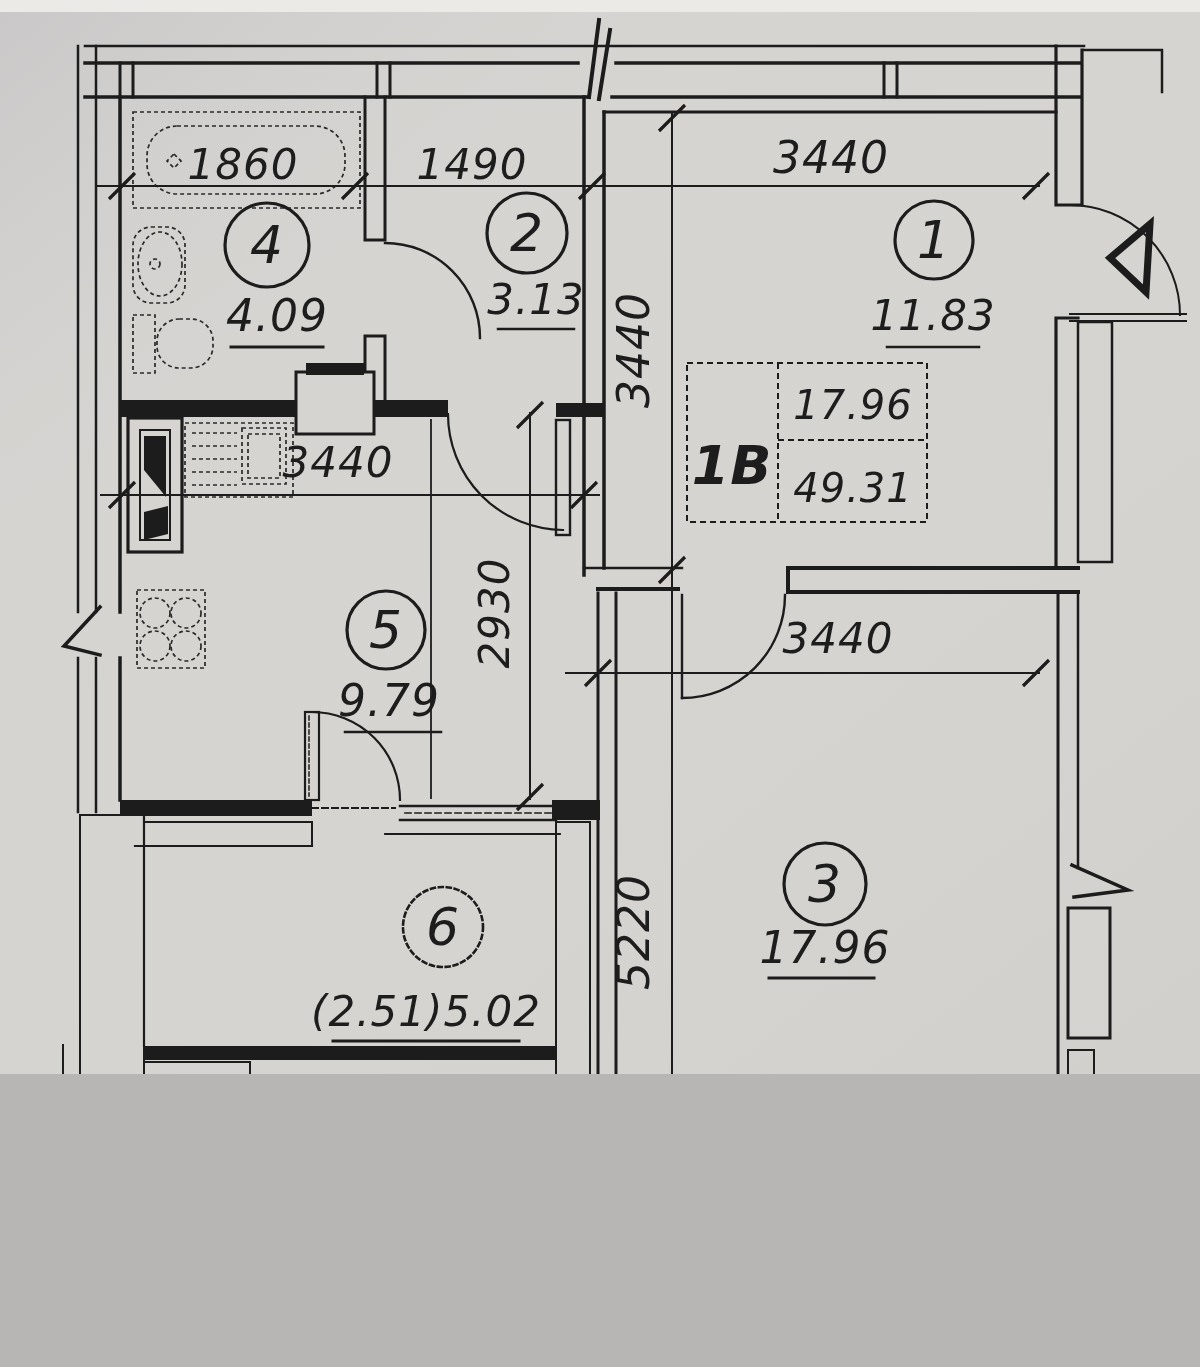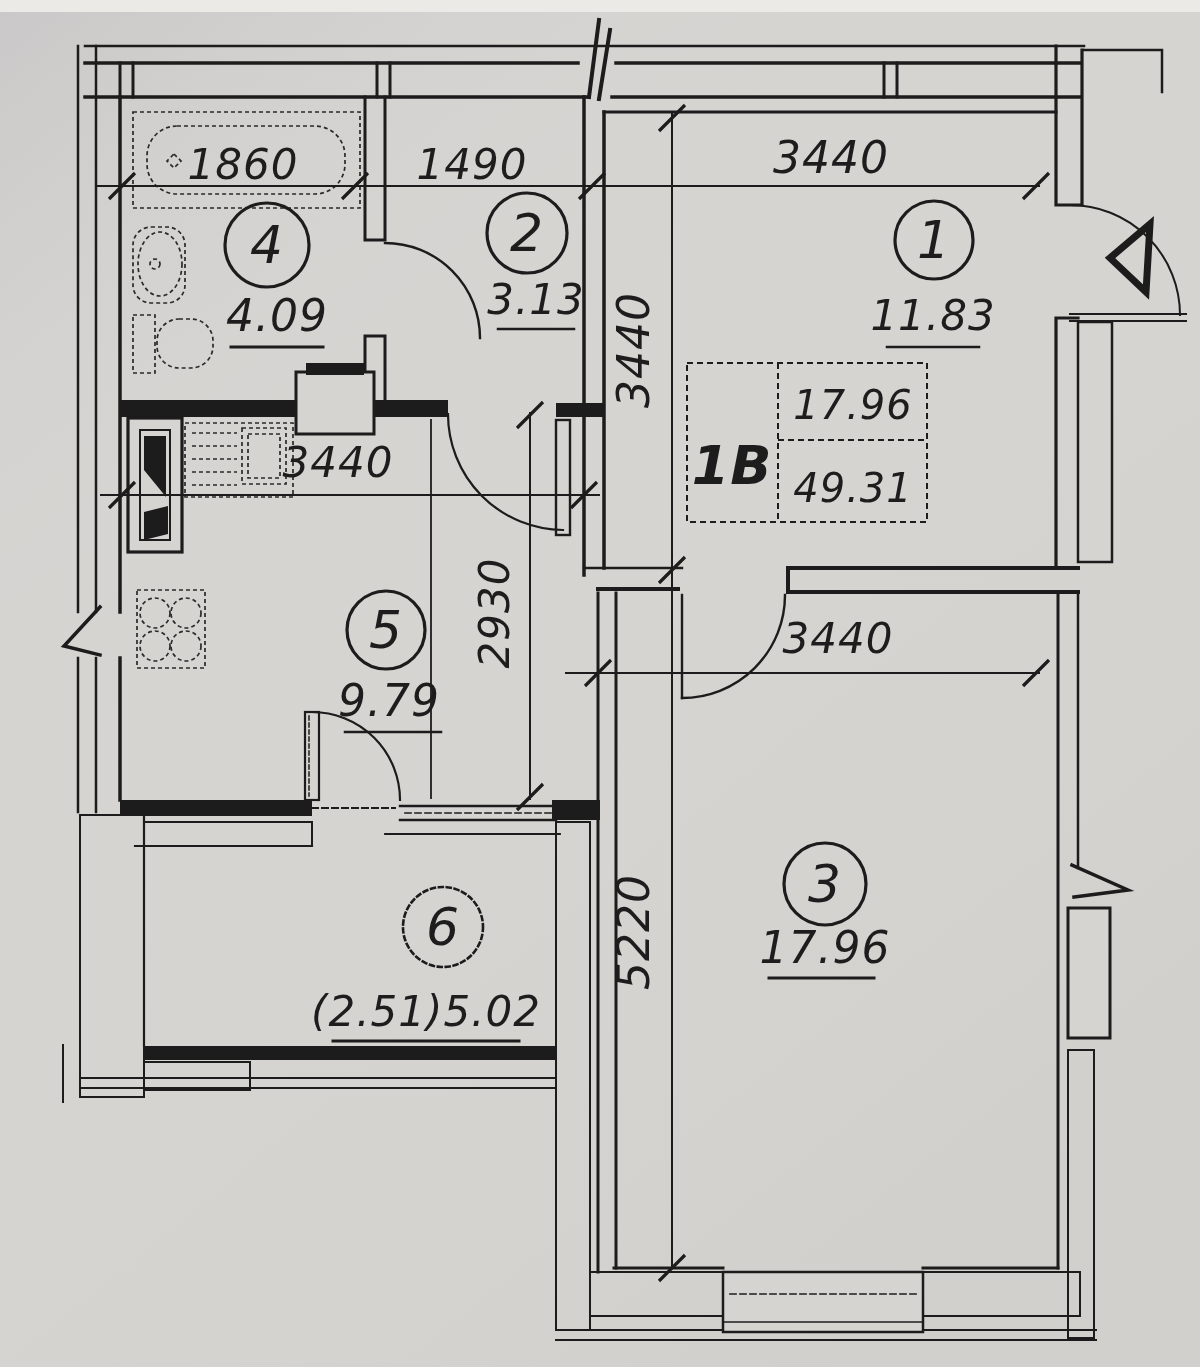--- a/index.html
+++ b/index.html
@@ -1,16 +1,16 @@
 <!DOCTYPE html>
 <html><head>
 <meta charset="utf-8">
 <style>
   html,body{margin:0;padding:0;background:#b8b6b4;}
-  #stage{width:1200px;height:1367px;position:relative;overflow:hidden;}
+  #stage{width:1200px;height:1074px;position:relative;overflow:hidden;}
   svg{display:block;}
   .w{stroke:#1c1c1c;fill:none;stroke-linecap:square;}
   .fillink{fill:#1c1c1c;stroke:none;}
   .paperfill{fill:#d6d4d1;}
   .dashf{stroke:#2a2a2a;fill:none;stroke-width:1.7;stroke-dasharray:4 3;stroke-linecap:butt;}
   .dashb{stroke:#1c1c1c;fill:none;stroke-width:2;stroke-dasharray:6 4;}
   .dim{stroke:#1c1c1c;stroke-width:2;fill:none;}
   .tick{stroke:#1c1c1c;stroke-width:3.2;}
   .t{font-family:"DejaVu Sans",sans-serif;font-style:italic;fill:#1d1d1d;text-anchor:middle;letter-spacing:1px;}
   .f40{font-size:40px}.f42{font-size:42px}.f44{font-size:44px}.f52{font-size:52px}

